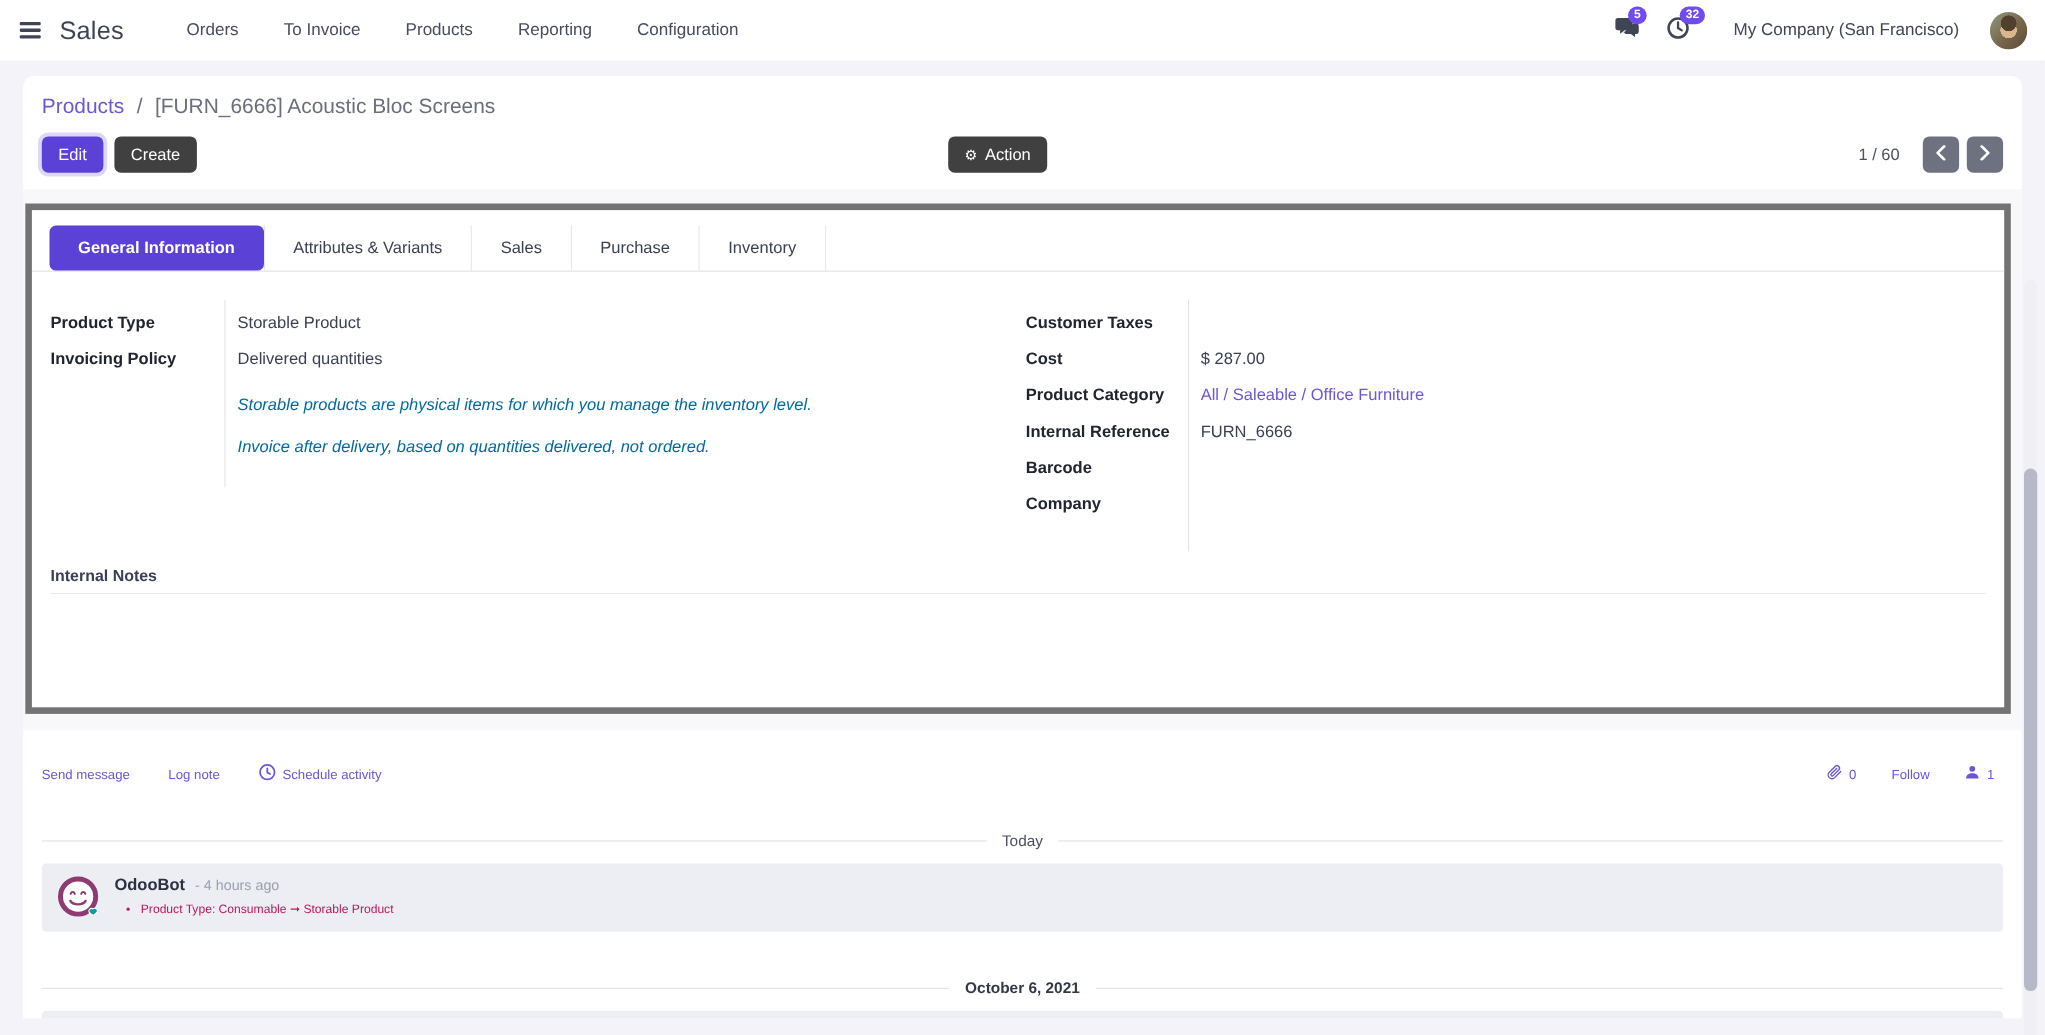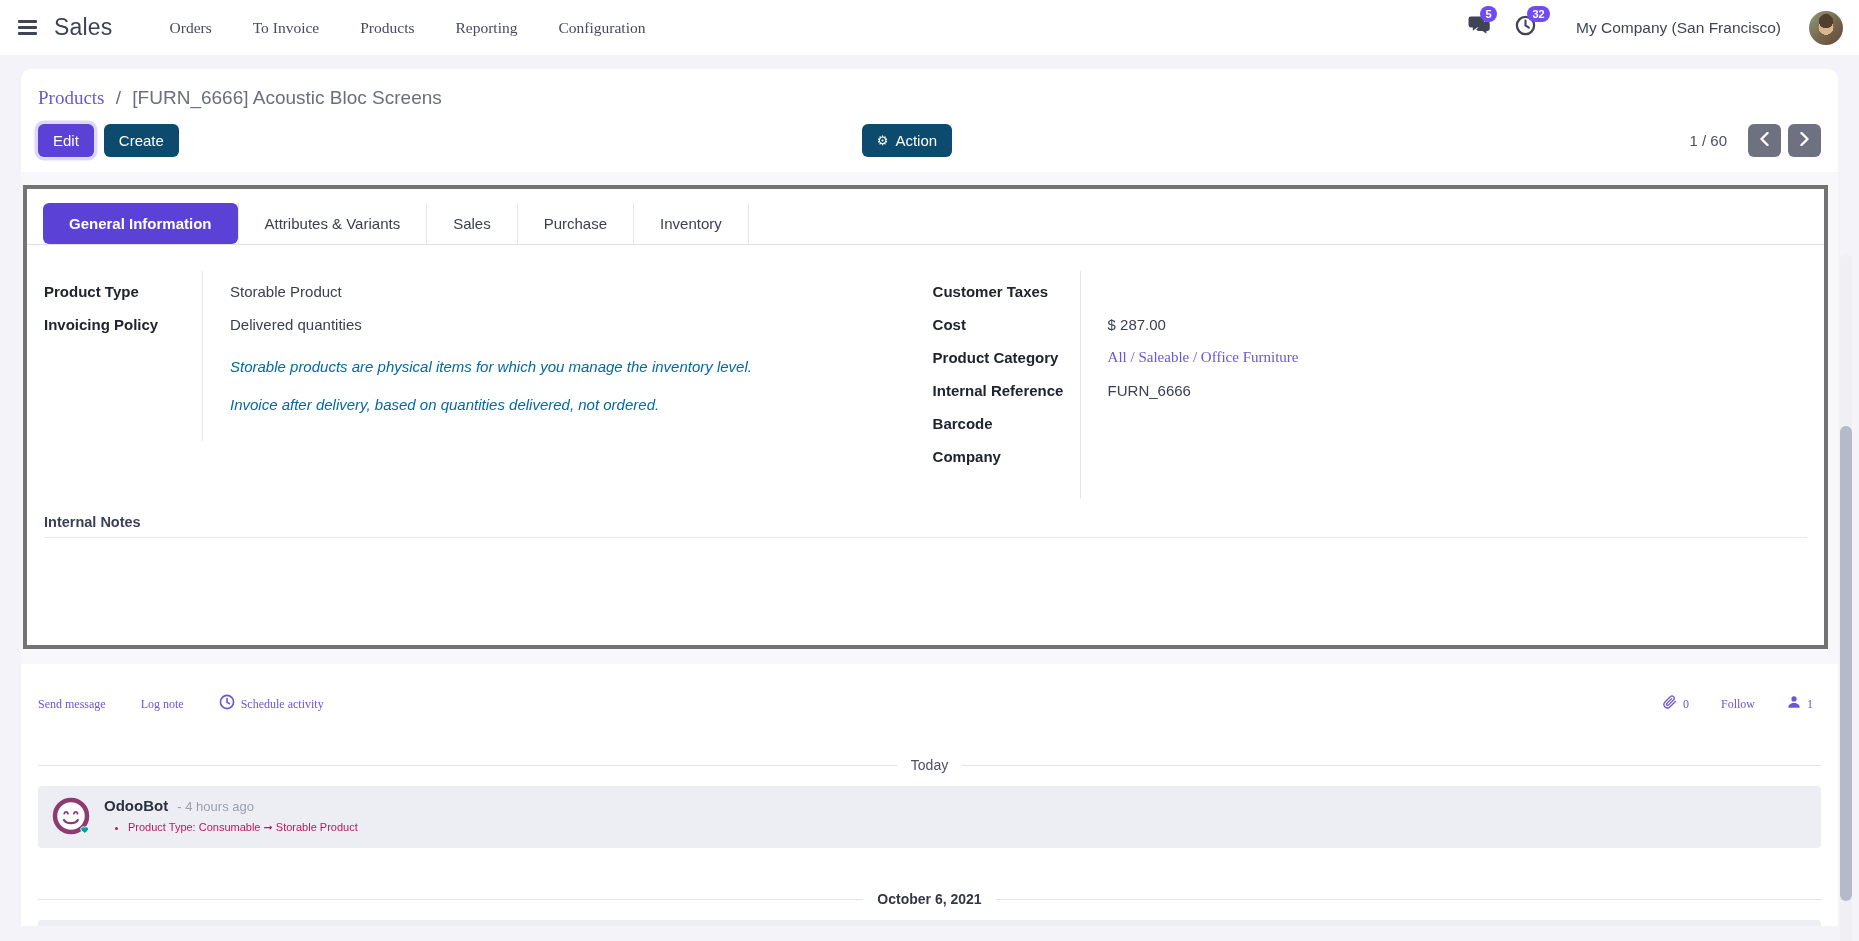--- a/index.html
+++ b/index.html
@@ -3,21 +3,21 @@
 <meta charset="utf-8">
 <style>
   * { box-sizing: border-box; margin: 0; padding: 0; }
   html,body { width:1859px; height:941px; overflow:hidden; }
   body {
     font-family:"Liberation Sans", sans-serif;
     background:#f3f3f9;
     color:#3a4050;
     position:relative;
   }
-  a { text-decoration:none; cursor:pointer;font-family:Liberation Serif, serif; }
+  a { text-decoration:none; cursor:pointer; }
 
   
   .navbar {
     height:55px; background:#fff; display:flex; align-items:center;
     padding:0 16px 0 16px; position:relative; z-index:5;
   }
   .hamburger { cursor:pointer; padding:4px 2px; }
   .hamburger span { display:block; width:19px; height:2.5px; background:#3f4554; margin:3.5px 0; border-radius:1px; }
   .brand { font-size:23px; font-weight:500; color:#3c4355; margin-left:15px; letter-spacing:.2px; cursor:pointer; }
   .menu { display:flex; gap:41px; margin-left:57px; font-size:15.5px; color:#474b5c; }
@@ -47,33 +47,33 @@
   .breadcrumb { font-size:19px; white-space:nowrap; }
   .breadcrumb a { color:#6a58d6; }
   .breadcrumb .sep, .breadcrumb .current { color:#6b6e7c; }
   .breadcrumb .sep { margin:0 6px; }
   .cp-row { margin-top:13px; display:flex; align-items:center; height:37px; position:relative; }
   .btn {
     font-family:inherit; font-size:15px; color:#fff; border:none; border-radius:6px;
     padding:8px 15px; cursor:pointer; white-space:nowrap;
   }
   .btn.primary { background:#5b41d6; box-shadow:0 0 0 3.5px #ded8f8; margin-right:10px; }
-  .btn.secondary { background:#0c4a6e; }
+  .btn.secondary { background:#404040; }
   .action-btn { position:absolute; left:46.2%; display:flex; align-items:center; gap:7px; }
   .gear { font-size:13px; line-height:1; }
   .pager { margin-left:auto; display:flex; align-items:center; gap:7px; }
   .pager-value { font-size:15px; color:#4c5060; margin-right:14px; white-space:nowrap; }
   .pager-btn {
     width:33px; height:33px; border:none; border-radius:6px; background:#6e7180;
     display:flex; align-items:center; justify-content:center; cursor:pointer;
   }
 
   
   .sheet-bg { background:#f8f8fb; padding:13px 10px 15px 2px; }
-  .sheet { background:#fff; border:4px solid #737373; height:464px; }
+  .sheet { background:#fff; border:6px solid #737373; height:464px; }
   .tabs { display:flex; padding:14px 16px 0; border-bottom:1px solid #e0e1e8; }
   .tab {
     padding:12px 26px; font-size:15px; color:#3b4051; cursor:pointer; white-space:nowrap;
     border-right:1px solid #e6e6ed;
   }
   .tab.active {
     background:#5b41d6; color:#fff; font-weight:700; border:none; border-radius:6px;
   }
   .tab.active + .tab { border-left:1px solid #e6e6ed; }
 
@@ -84,21 +84,21 @@
     content:''; position:absolute; left:158px; top:4px; height:170px; width:1px; background:#e4e4ea;
   }
   .fcol.right { width:49.6%; margin-left:auto; }
   .fcol.right::before {
     content:''; position:absolute; left:147px; top:4px; height:228px; width:1px; background:#e4e4ea;
   }
   .frow { display:flex; min-height:33px; align-items:flex-end; }
   .flabel { font-weight:700; color:#20242f; font-size:15px; }
   .fcol.left .flabel { width:158px; }
   .fcol.right .flabel { width:147px; }
-  .fvalue { padding-left:28px; font-size:15px; color:#3a4050; flex:1; }
+  .fvalue { padding-left:12px; font-size:15px; color:#3a4050; flex:1; }
   .fvalue a { color:#6a56d8; }
   .help { font-style:italic; color:#5f6370; font-size:15px; min-height:38px; }
   .help .fvalue { color:#0369a1; }
   .frow.spacer-top { margin-top:4px; }
 
   .notes { margin-top:49px; padding:0 17px; }
   .notes-label {
     font-size:14.5px; font-weight:700; color:#3a4157;
     padding-bottom:7px; border-bottom:1px solid #e8e8ee;
   }

